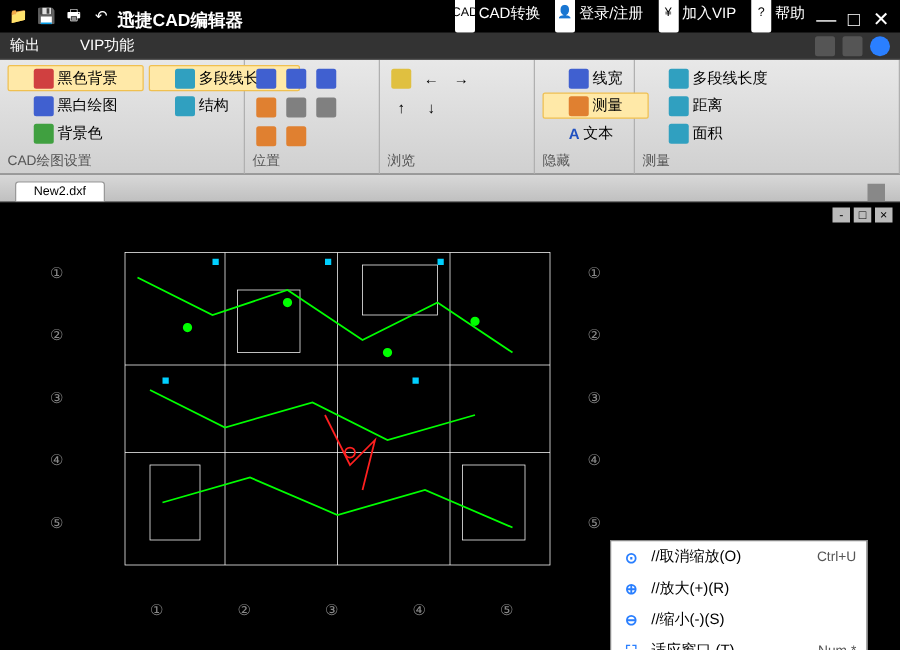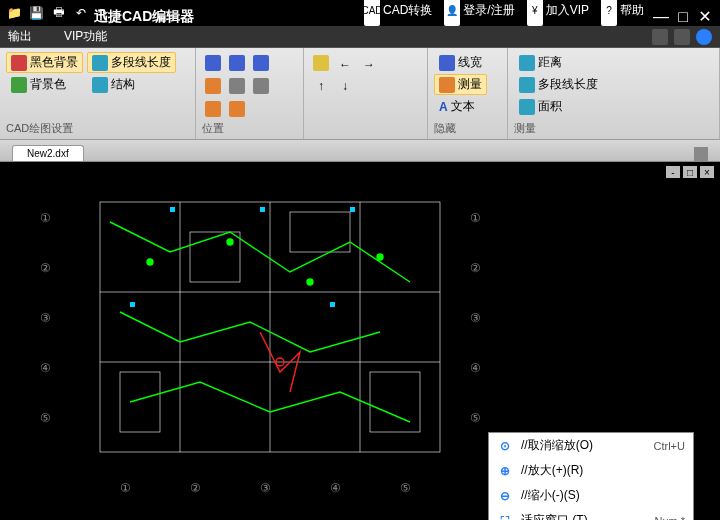--- a/index.html
+++ b/index.html
@@ -15,21 +15,21 @@
 .menubar{height:22px;background:#333;color:#fff;display:flex;align-items:center;padding:0 8px;gap:32px;border-bottom:1px solid #555}
 .menubar span{cursor:pointer}
 .menubar .rside{margin-left:auto;display:flex;gap:6px}
 .menubar .rside span{width:16px;height:16px;background:#555;border-radius:2px}
 .menubar .helpc{background:#2a7fff!important;border-radius:50%!important}
 .ribbon{height:92px;background:linear-gradient(#e8e8e8,#d0d0d0);display:flex;border-bottom:1px solid #999}
 .rgroup{border-right:1px solid #b0b0b0;display:flex;flex-direction:column;padding:2px 6px}
 .rgroup .body{flex:1;display:flex;gap:4px;align-items:flex-start;padding-top:2px}
 .rgroup .label{text-align:left;color:#555;font-size:11px;padding:1px 0}
 .col{display:flex;flex-direction:column;gap:1px}
-.ritem{display:flex;align-items:center;gap:3px;padding:1px 4px;border:1px solid transparent;border-radius:2px;cursor:pointer;white-space:nowrap;font-size:12px}
+.ritem{display:flex;align-items:center;gap:3px;padding:1px 20px;border:1px solid transparent;border-radius:2px;cursor:pointer;white-space:nowrap;font-size:12px}
 .ritem.sel{background:#ffe9a8;border-color:#f0c050}
 .ribicon{width:16px;height:16px;display:inline-block;border-radius:2px}
 .ic-red{background:#d04040}.ic-blue{background:#4060d0}.ic-green{background:#40a040}.ic-orange{background:#e08030}.ic-gray{background:#808080}.ic-cyan{background:#30a0c0}.ic-yellow{background:#e0c040}
 .iconbtn{width:22px;height:22px;display:inline-flex;align-items:center;justify-content:center;border:1px solid transparent;border-radius:2px;cursor:pointer}
 .tabbar{height:22px;background:linear-gradient(#d8d8d8,#c0c0c0);display:flex;align-items:flex-end;padding:0 12px;border-bottom:1px solid #888}
 .tab{background:#fff;padding:2px 14px;border:1px solid #999;border-bottom:none;border-radius:3px 3px 0 0;font-size:10px}
 .tabbar .tcorner{margin-left:auto;width:14px;height:14px;background:#888}
 .canvas{position:relative;height:358px;background:#000;overflow:hidden}
 .wctrl{position:absolute;top:4px;right:6px;display:flex;gap:3px}
 .wctrl span{width:14px;height:12px;background:#bbb;color:#000;font-size:10px;display:inline-flex;align-items:center;justify-content:center;cursor:pointer}
@@ -86,20 +86,24 @@
 
 <div class="ribbon">
   <div class="rgroup" style="width:196px">
     <div class="body">
       <div class="col">
         <div class="ritem sel">
             <span class="ribicon ic-red"></span>
             <span>黑色背景</span>
           </div>
         <div class="ritem">
+            <span class="ribicon ic-blue"></span>
+            <span>黑白绘图</span>
+          </div>
+        <div class="ritem">
             <span class="ribicon ic-green"></span>
             <span>背景色</span>
           </div>
       </div>
       <div class="col">
         <div class="ritem sel">
             <span class="ribicon ic-cyan"></span>
             <span>多段线长度</span>
           </div>
         <div class="ritem">
@@ -158,20 +162,21 @@
             </span>
             <span class="iconbtn">←</span>
             <span class="iconbtn">→</span>
           </div>
         <div style="display:flex;gap:2px">
             <span class="iconbtn">↑</span>
             <span class="iconbtn">↓</span>
           </div>
       </div>
     </div>
+    <div class="label">浏览</div>
   </div>
 
   <div class="rgroup" style="width:80px">
     <div class="body">
       <div class="col">
         <div class="ritem">
             <span class="ribicon ic-blue"></span>
             <span>线宽</span>
           </div>
         <div class="ritem sel">
@@ -185,25 +190,25 @@
       </div>
     </div>
     <div class="label">隐藏</div>
   </div>
 
   <div class="rgroup" style="flex:1">
     <div class="body">
       <div class="col">
         <div class="ritem">
             <span class="ribicon ic-cyan"></span>
+            <span>多段线长度</span>
+          </div>
+        <div class="ritem">
+            <span class="ribicon ic-cyan"></span>
             <span>距离</span>
-          </div>
-        <div class="ritem">
-            <span class="ribicon ic-cyan"></span>
-            <span>多段线长度</span>
           </div>
         <div class="ritem">
             <span class="ribicon ic-cyan"></span>
             <span>面积</span>
           </div>
       </div>
     </div>
     <div class="label">测量</div>
   </div>
 </div>

